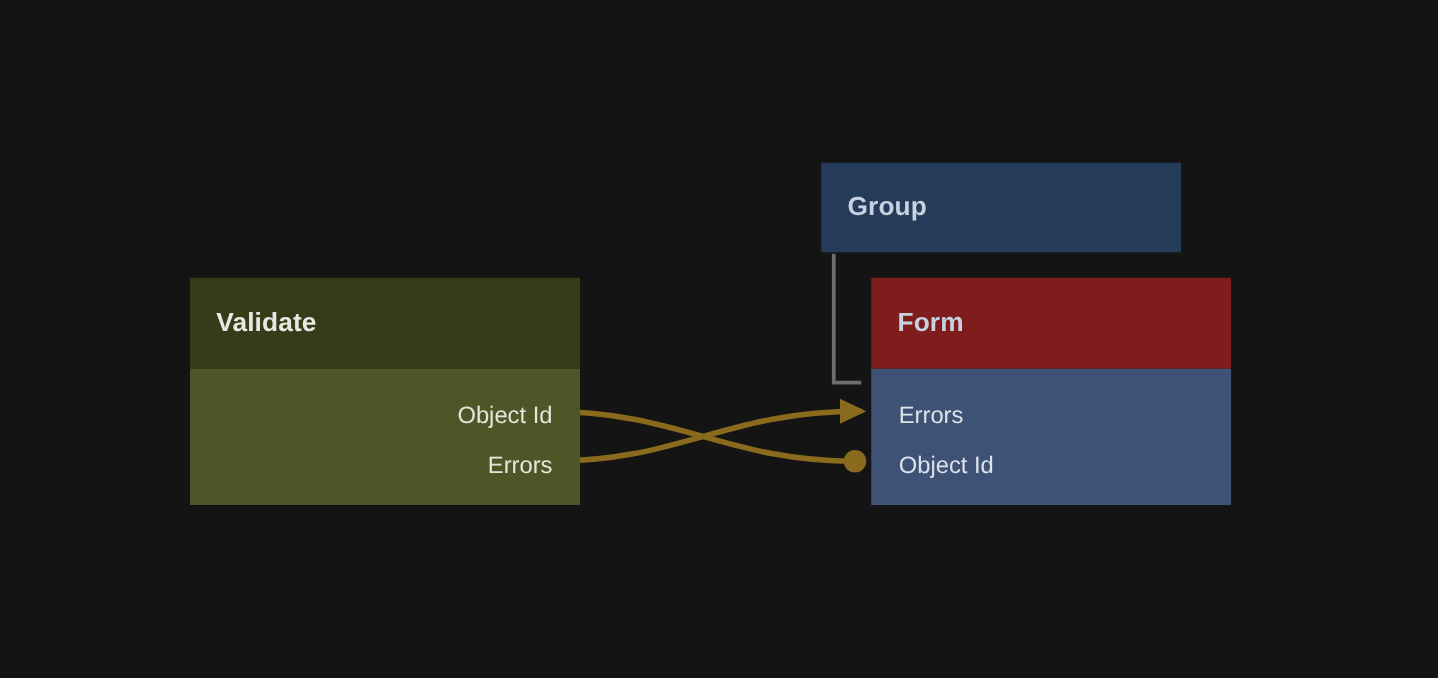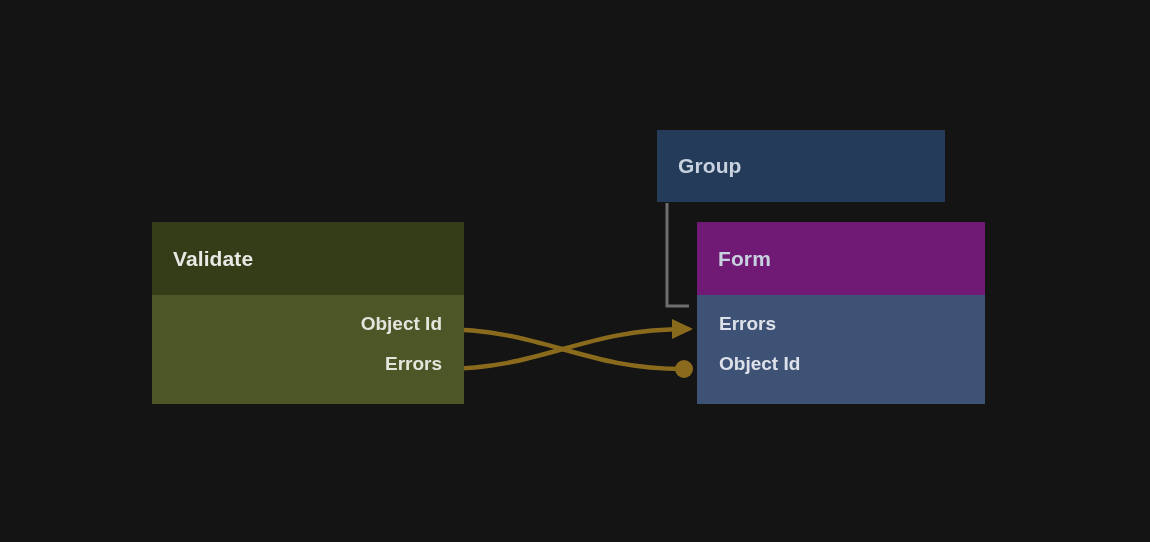--- a/index.html
+++ b/index.html
@@ -50,24 +50,24 @@
     letter-spacing: 0.1px;
     white-space: nowrap;
   }
   .node-body {
     box-sizing: border-box;
     width: 100%;
   }
   .port-row {
     box-sizing: border-box;
     display: flex;
+    align-items: center;
     height: 40px;
     font-size: 19px;
     white-space: nowrap;
-    font-weight: bold;
   }
   .port-row.out {
     justify-content: flex-end;
     padding-right: 22px;
   }
   .port-row.in {
     justify-content: flex-start;
     padding-left: 22px;
   }
 
@@ -107,21 +107,21 @@
 
   
   #node-form {
     left: 685px;
     top: 222px;
     width: 300px;
     height: 182px;
   }
   #node-form .node-header {
     height: 73px;
-    background: #701a75;
+    background: #7f1d1d;
     padding-left: 21px;
   }
   #node-form .node-title { color: #c8d1df; }
   #node-form .node-body {
     height: 109px;
     background: #3e5275;
     padding-top: 18px;
   }
   #node-form .port-row { color: #dde2ea; }
 </style>

